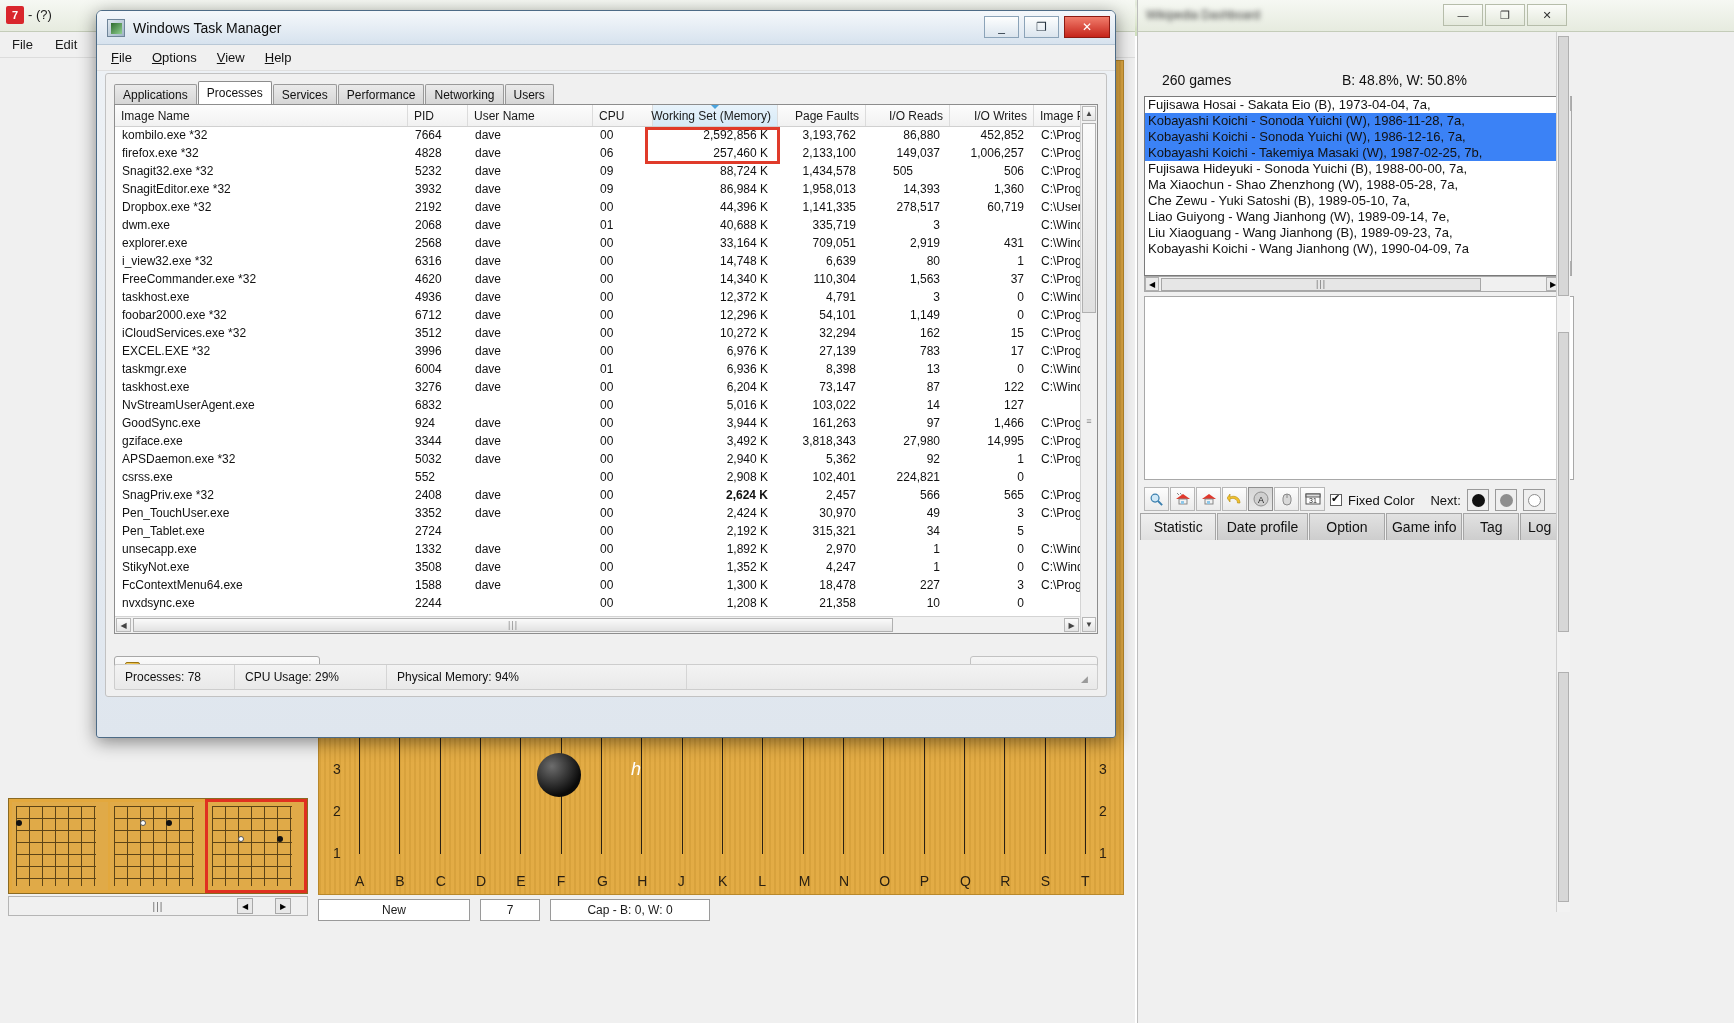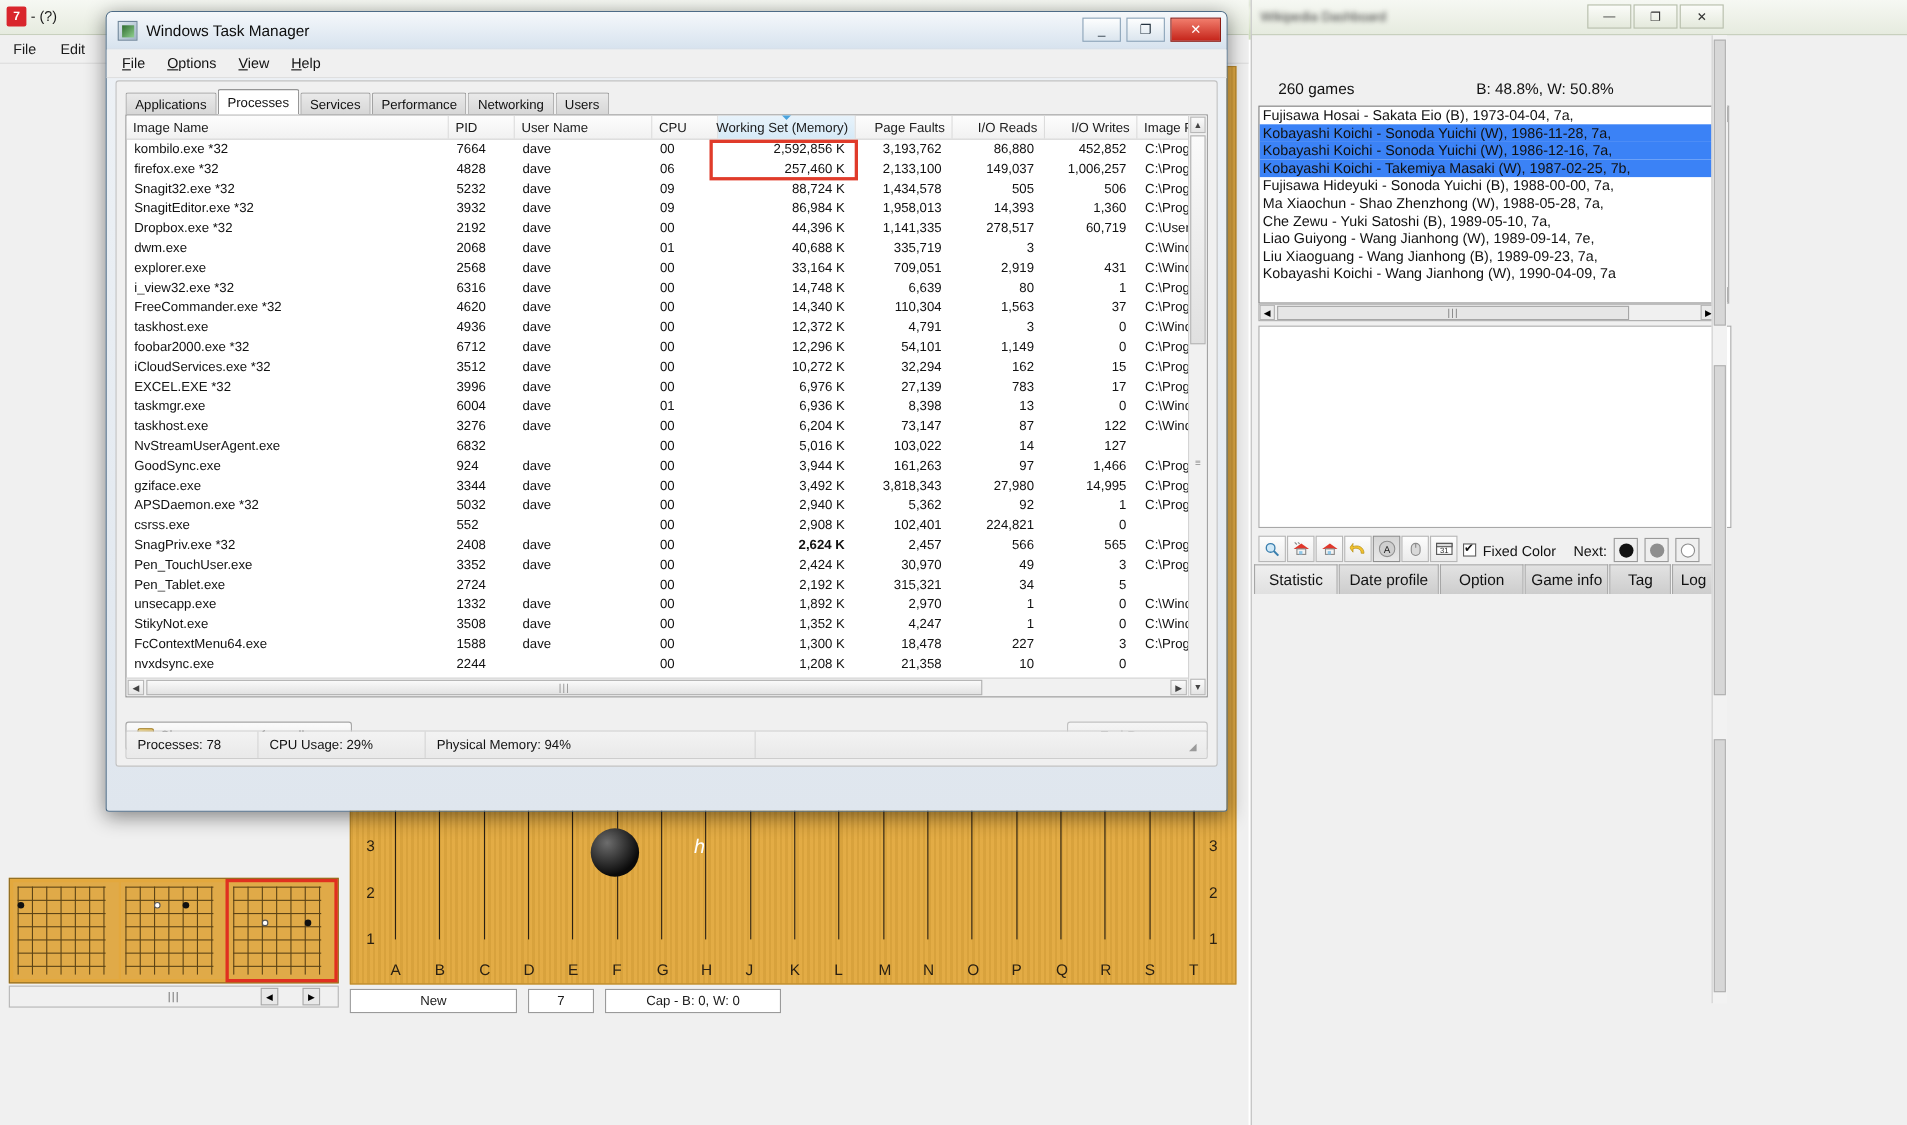--- a/index.html
+++ b/index.html
@@ -630,21 +630,21 @@
             <span class="pc r" style="left: 835px; width: 74px;">1,006,257</span>
             <span class="pc" style="left: 926px; width: 70px;">C:\Progr</span>
           </div>
           <div class="prow" style="top: 59px;">
             <span class="pc" style="left: 7px; width: 283px;">Snagit32.exe *32</span>
             <span class="pc" style="left: 300px; width: 50px;">5232</span>
             <span class="pc" style="left: 360px; width: 115px;">dave</span>
             <span class="pc" style="left: 485px; width: 50px;">09</span>
             <span class="pc r" style="left: 538px; width: 115px;">88,724 K</span>
             <span class="pc r" style="left: 663px; width: 78px;">1,434,578</span>
-            <span class="pc r" style="left: 751px; width: 74px;">505</span>
+            <span class="pc r" style="left: 751px; width: 74px; text-align: center;">505</span>
             <span class="pc r" style="left: 835px; width: 74px;">506</span>
             <span class="pc" style="left: 926px; width: 70px;">C:\Progr</span>
           </div>
           <div class="prow" style="top: 77px;">
             <span class="pc" style="left: 7px; width: 283px;">SnagitEditor.exe *32</span>
             <span class="pc" style="left: 300px; width: 50px;">3932</span>
             <span class="pc" style="left: 360px; width: 115px;">dave</span>
             <span class="pc" style="left: 485px; width: 50px;">09</span>
             <span class="pc r" style="left: 538px; width: 115px;">86,984 K</span>
             <span class="pc r" style="left: 663px; width: 78px;">1,958,013</span>

